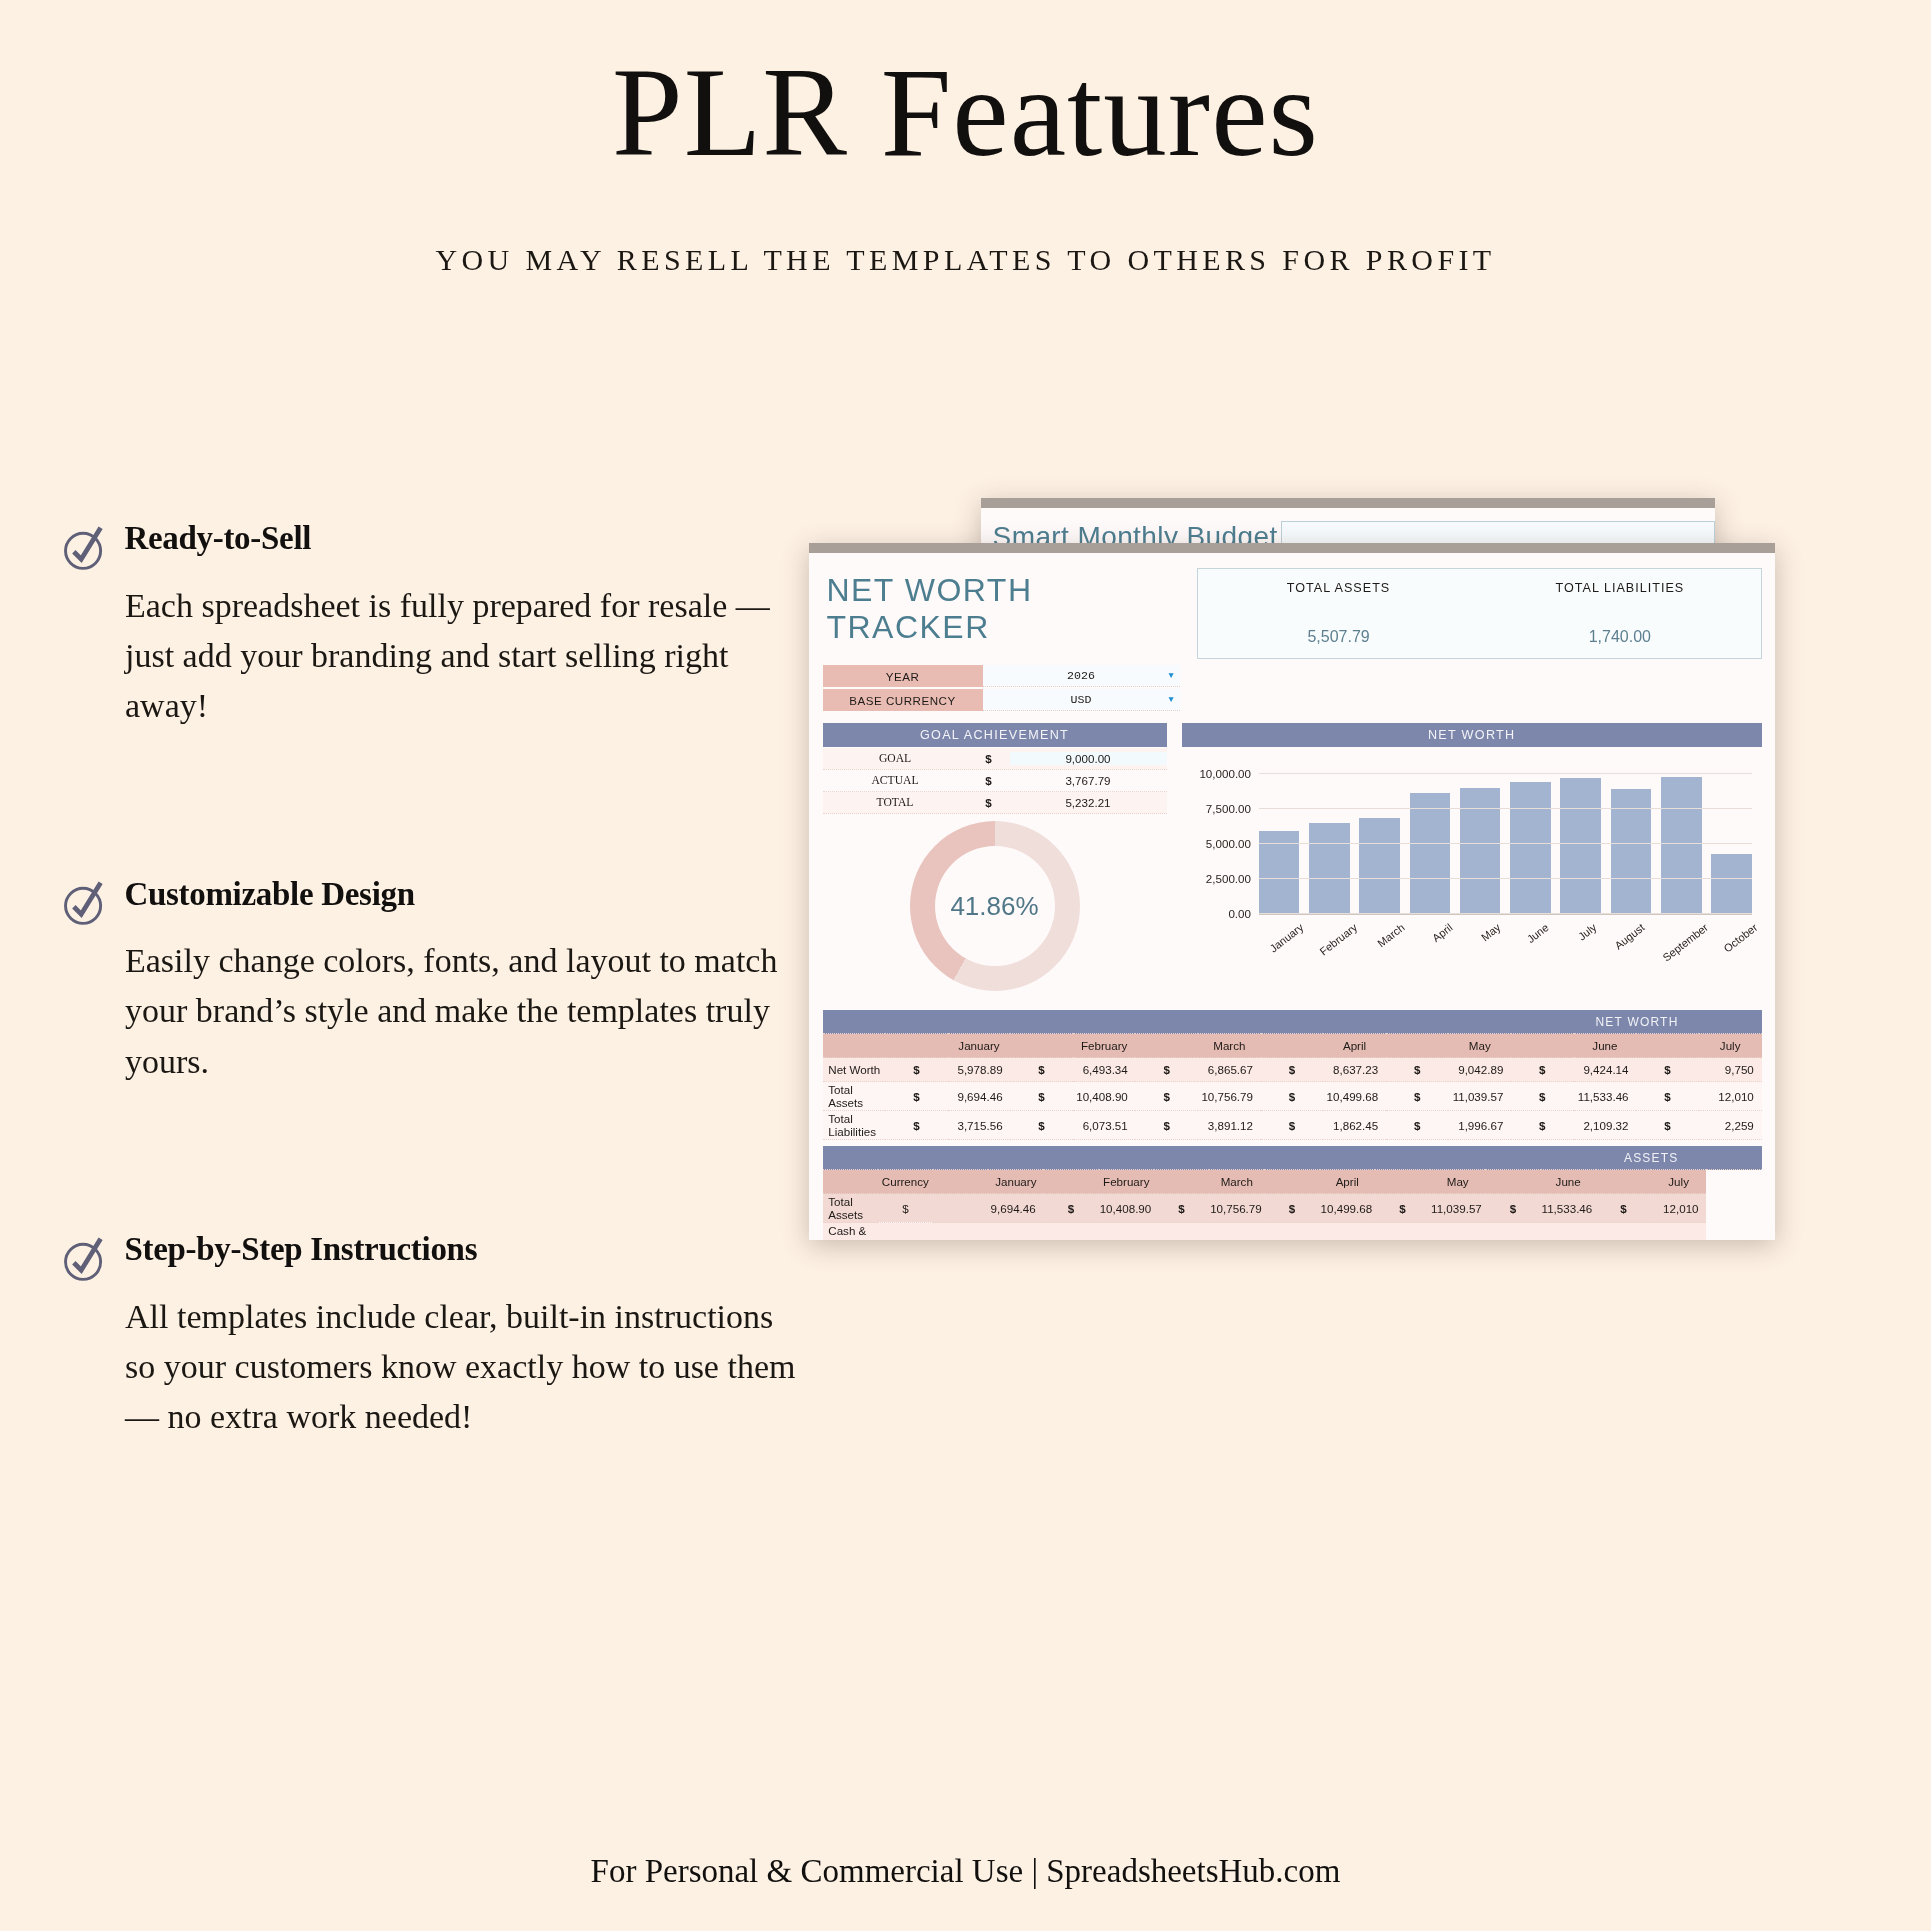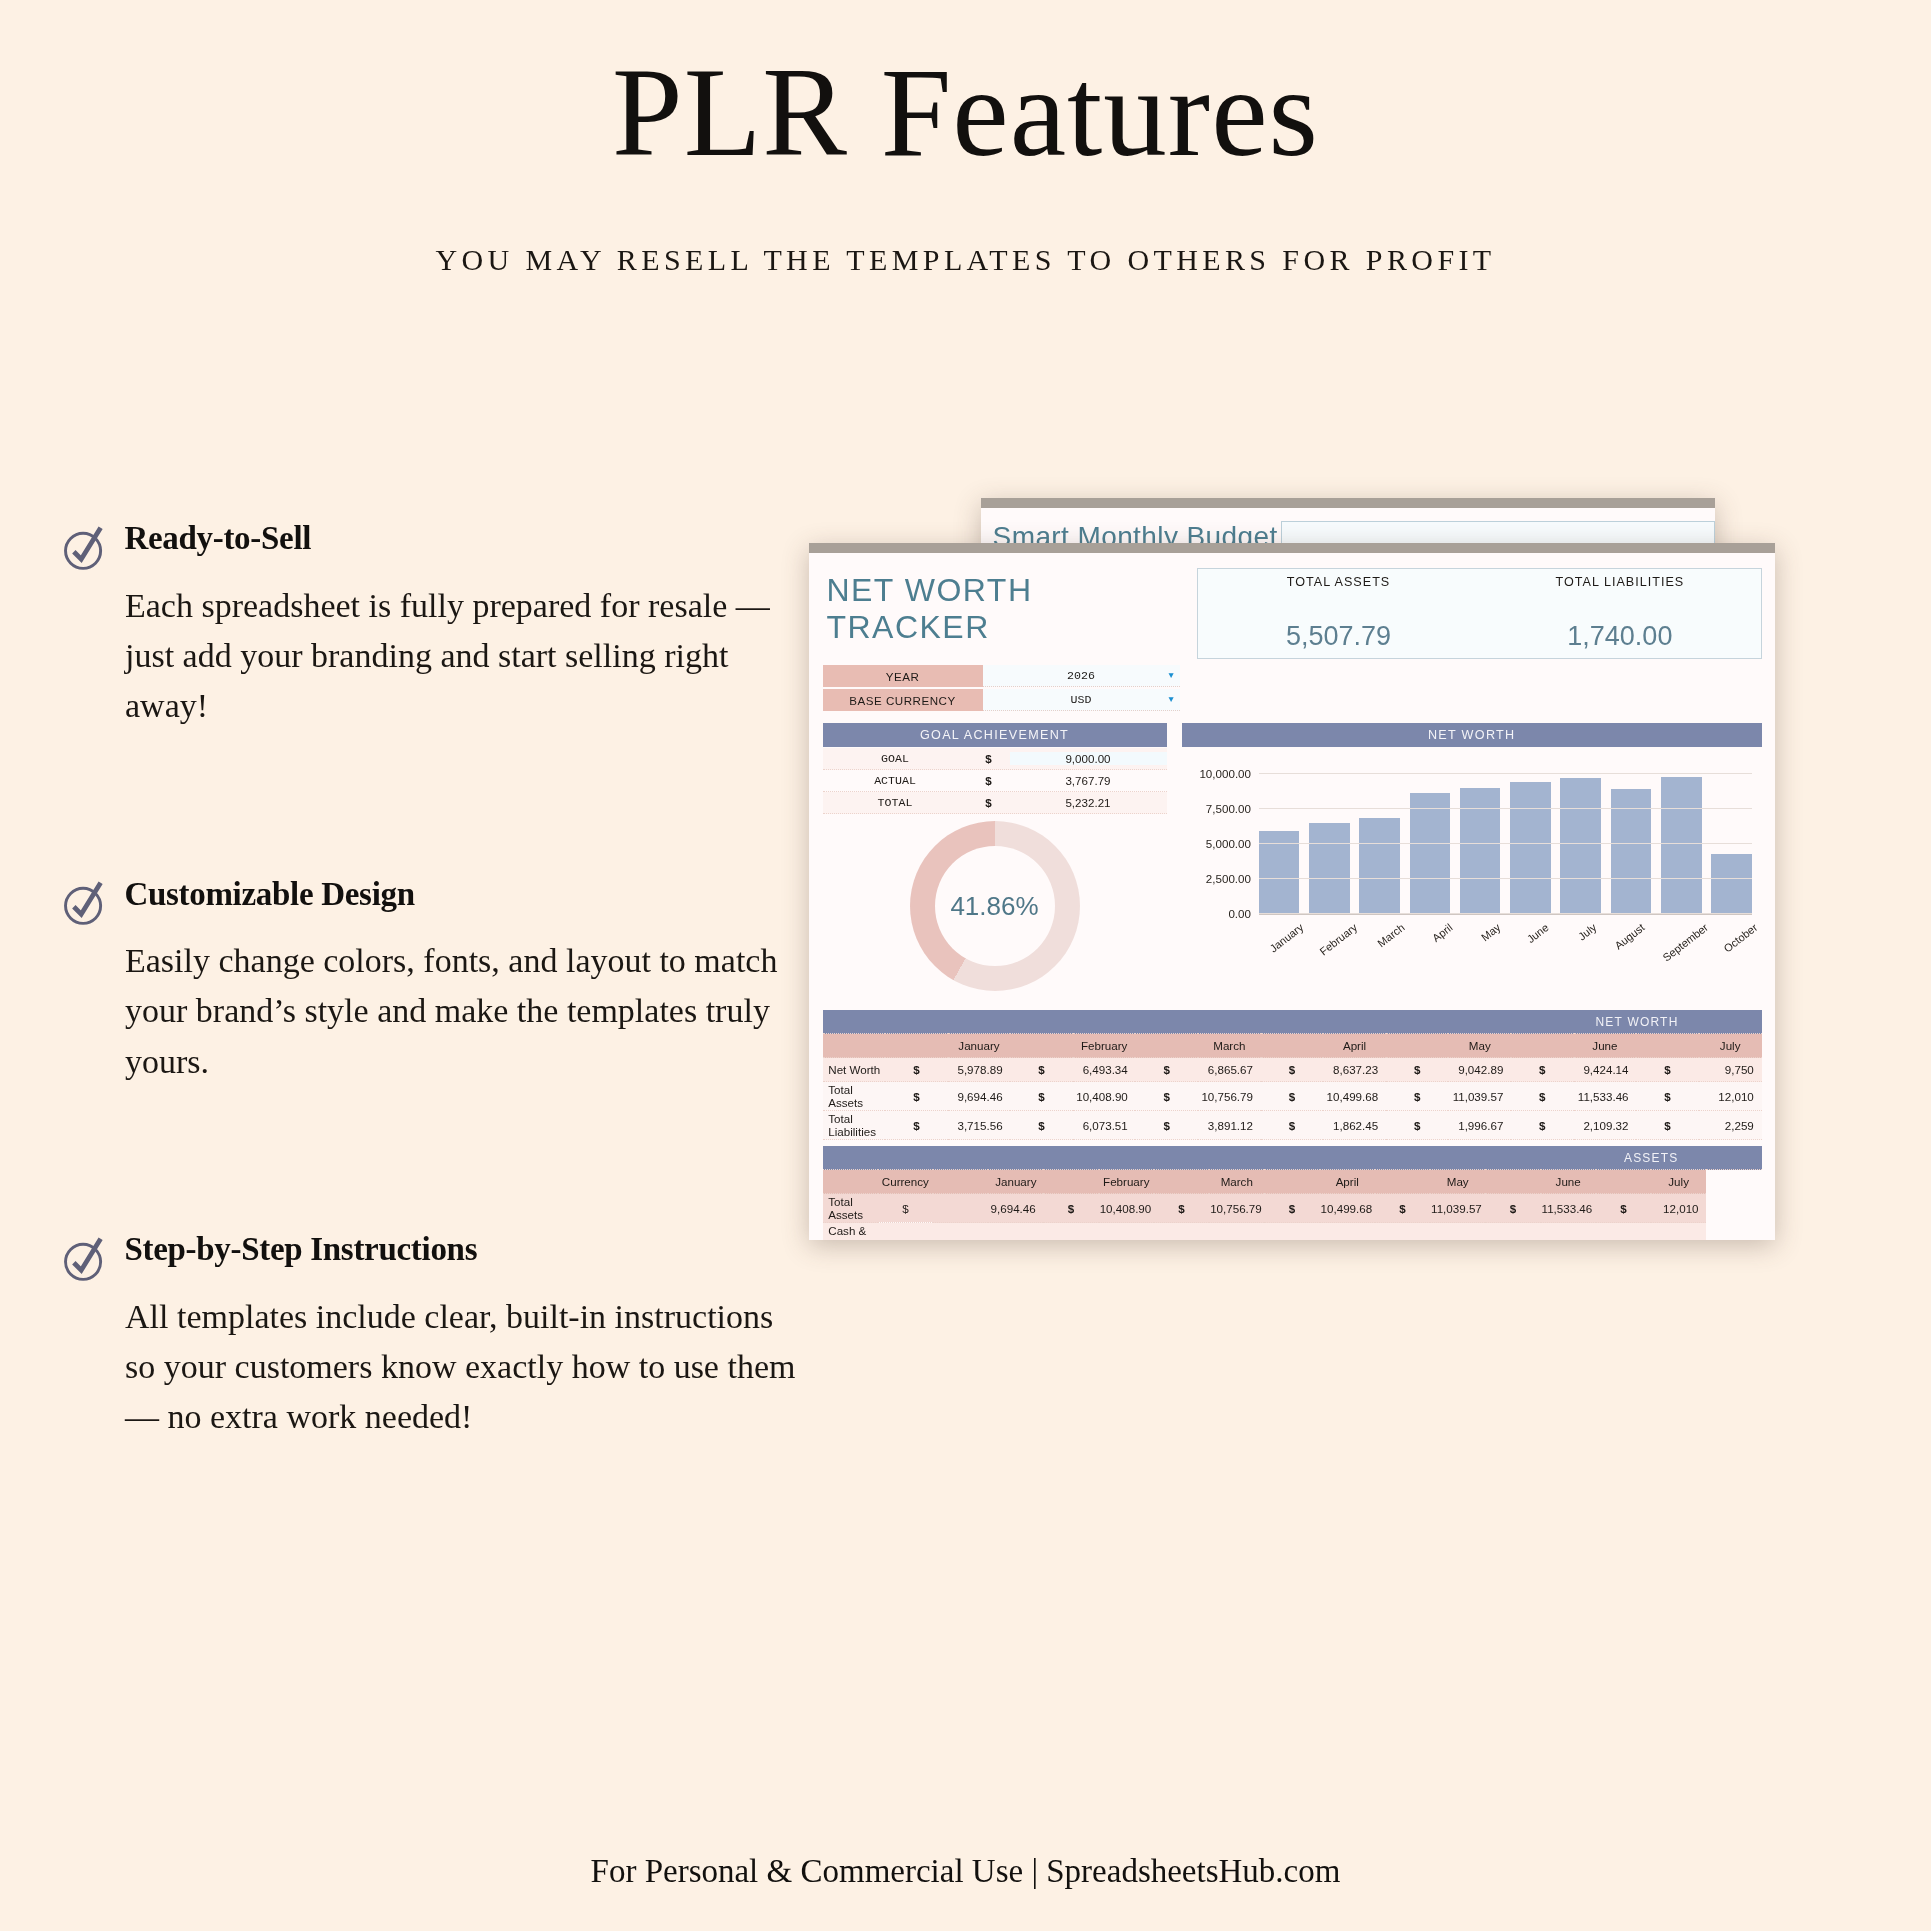--- a/index.html
+++ b/index.html
@@ -97,29 +97,29 @@
     font-size:32px;color:#4d7e90;letter-spacing:1.5px;margin:3.9px 0 19.3px 3.9px;
   }
   .nw-kv .kv-key{flex:0 0 160px;font-size:11.6px;}
   .nw-kv .kv-row{height:22px;}
   .nw-topright{flex:1;margin-left:17.4px;}
   .nw-stats{
     border:1px solid #c6d4dc;background:#f8fcfd;height:89px;display:flex;
   }
   .nw-stat{flex:1;display:flex;flex-direction:column;align-items:center;justify-content:center;gap:15.4px;}
   .nw-stat .stat-label{font-size:12.6px;}
-  .nw-stat .stat-value{font-size:27px;margin-top:17px;}
+  .nw-stat .stat-value{font-size:16px;margin-top:17px;}
 
   .nw-mid{display:flex;padding:9.7px 13.5px 0 13.5px;gap:15.4px;}
   .nw-goal{width:344px;}
   .goal-rows{margin-top:1px;}
   .goal-row{display:flex;height:21px;align-items:center;border-bottom:1px dotted #ecd3cc;}
   .goal-row:nth-child(odd){background:#fdf3f1;}
   .goal-row:nth-child(even){background:#fffafa;}
-  .goal-name{flex:0 0 145px;text-align:center;font-family:Liberation Mono, monospace;font-size:11.6px;color:#1e1a17;}
+  .goal-name{flex:0 0 145px;text-align:center;font-family:Liberation Serif, serif;font-size:11.6px;color:#1e1a17;}
   .goal-cur{flex:0 0 42px;text-align:center;font-family:"Liberation Sans", sans-serif;font-size:11.6px;color:#1e1a17;font-weight:700;}
   .goal-amt{flex:1;text-align:center;font-family:"Liberation Sans", sans-serif;font-size:11.6px;color:#1e1a17;}
   .goal-row.first .goal-amt{background:#f3fafd;}
 
   .donut-wrap{height:185px;display:flex;align-items:center;justify-content:center;}
   .donut{position:relative;width:170px;height:170px;border-radius:50%;}
   .donut::after{
     content:"";position:absolute;inset:25px;border-radius:50%;background:#fffafa;
   }
   .donut-label{

